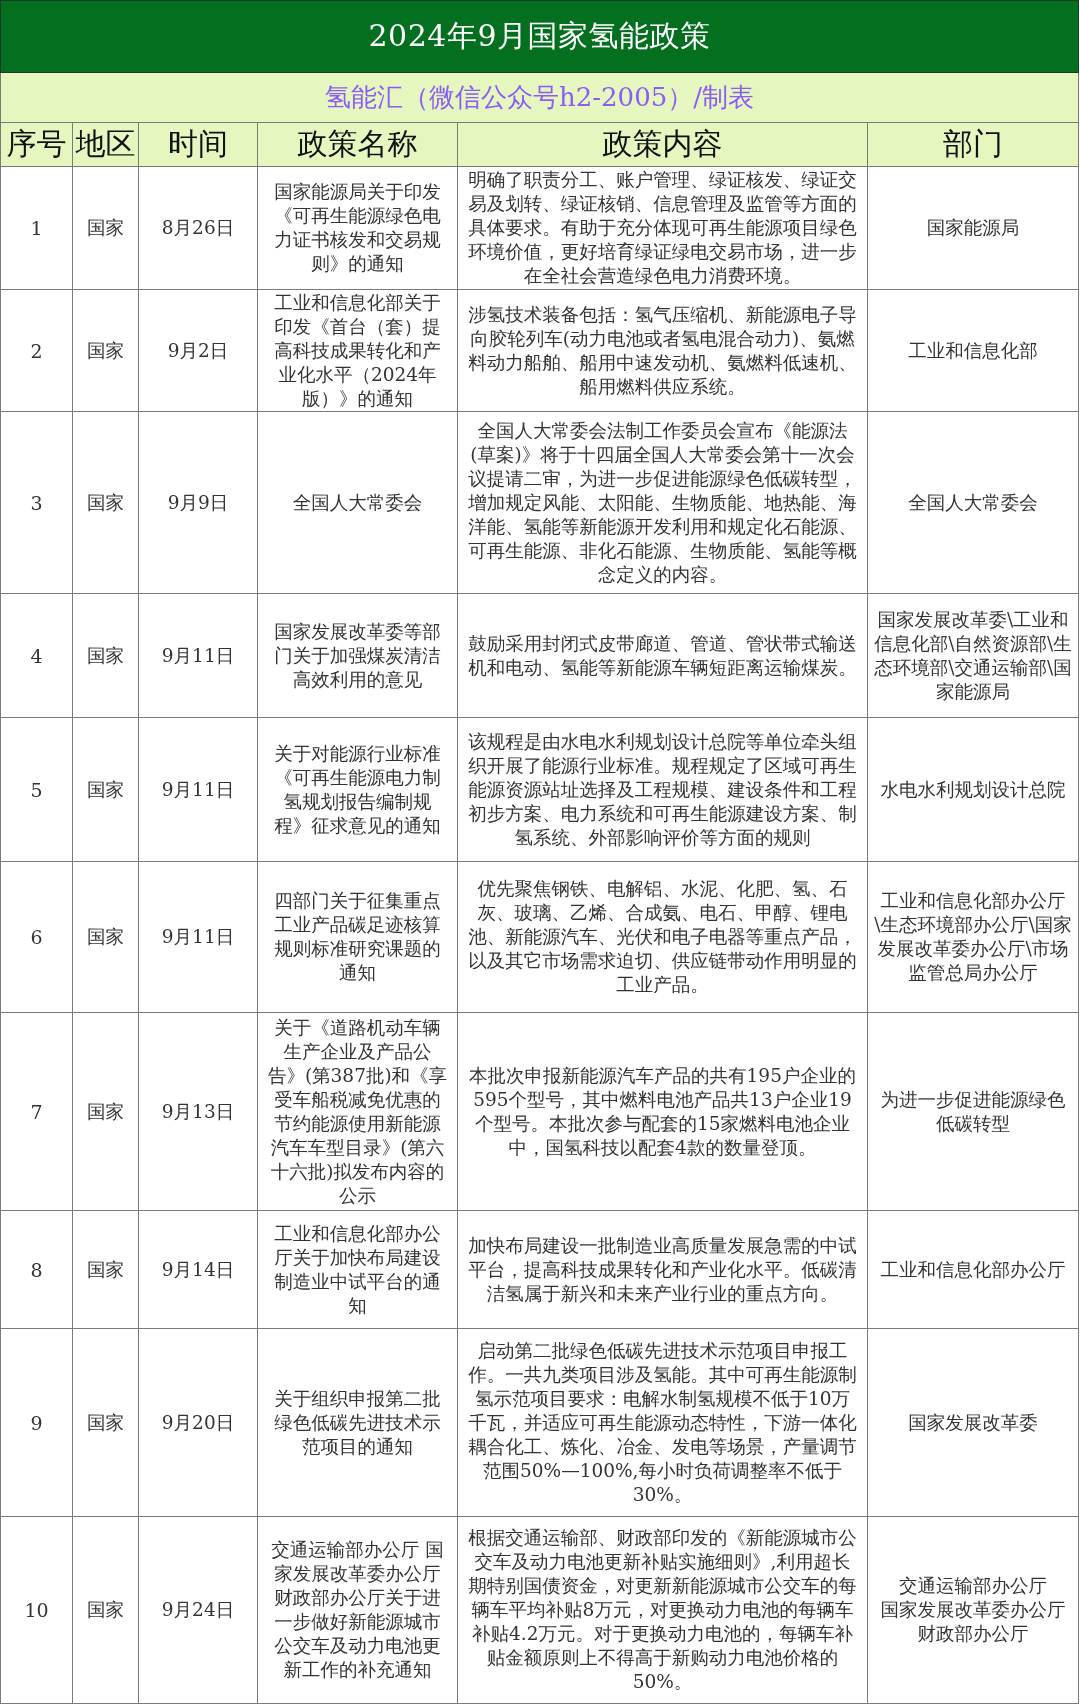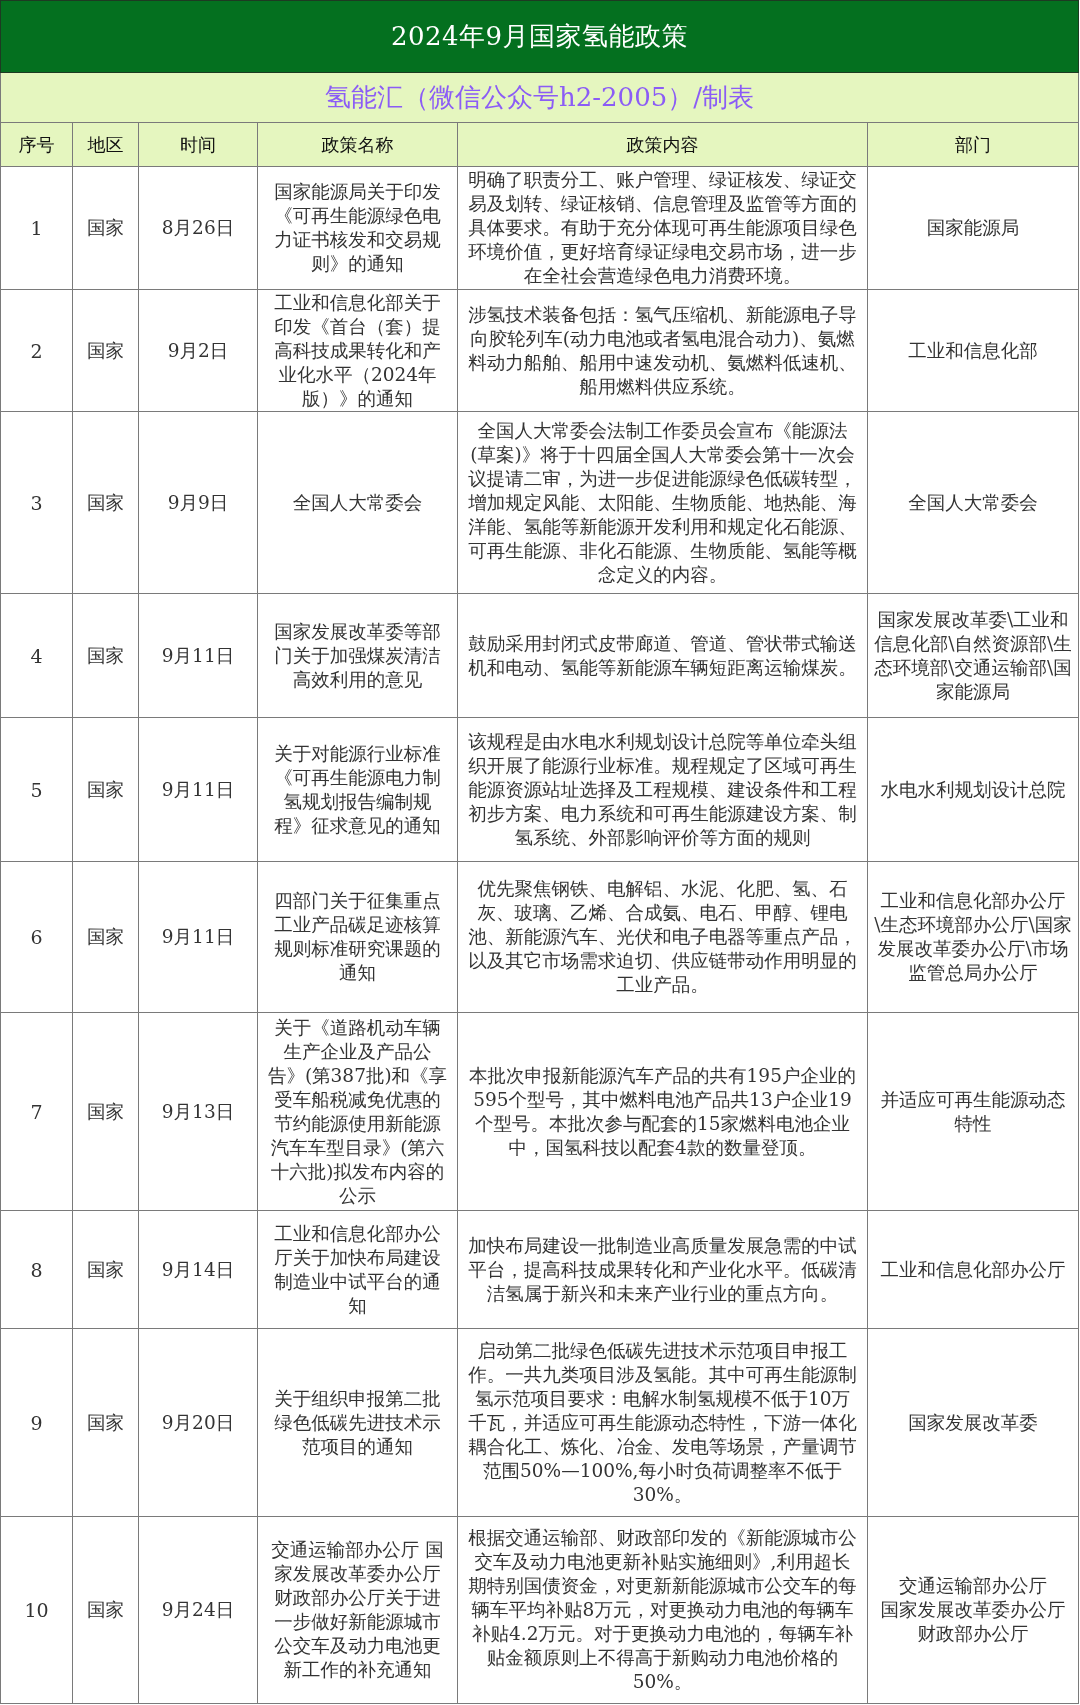--- a/index.html
+++ b/index.html
@@ -14,37 +14,37 @@
       border: 1px solid #7a7a7a;
       padding: 0;
       text-align: center;
       vertical-align: middle;
       overflow: hidden;
     }
     .title-cell {
       height: 71px;
       background: #04701f;
       color: #ffffff;
-      font-size: 26px;
+      font-size: 30px;
       font-weight: normal;
       border: 1px solid #1d3a22 !important;
       letter-spacing: 0.5px;
     }
     .subtitle-cell {
       height: 49px;
       background: #e5f6bf;
       color: #8b5cf6;
       font-size: 26px;
       font-weight: normal;
     }
     .head-cell {
       height: 43px;
       background: #e5f6bf;
       color: #111111;
-      font-size: 18px;
+      font-size: 30px;
       font-weight: normal;
     }
     .cell {
       color: #333333;
       font-size: 18.5px;
       line-height: 24px;
       background: #ffffff;
     }
     .cell.no { font-size: 19px; }
     .cell.name { padding: 0 8px; margin-top: 36px; }
@@ -136,21 +136,21 @@
     <td class="cell name">四部门关于征集重点工业产品碳足迹核算规则标准研究课题的通知</td>
     <td class="cell content">优先聚焦钢铁、电解铝、水泥、化肥、氢、石灰、玻璃、乙烯、合成氨、电石、甲醇、锂电池、新能源汽车、光伏和电子电器等重点产品，以及其它市场需求迫切、供应链带动作用明显的工业产品。</td>
     <td class="cell dept">工业和信息化部办公厅\生态环境部办公厅\国家发展改革委办公厅\市场监管总局办公厅</td>
   </tr>
   <tr class="r7">
     <td class="cell no">7</td>
     <td class="cell">国家</td>
     <td class="cell">9月13日</td>
     <td class="cell name">关于《道路机动车辆生产企业及产品公告》(第387批)和《享受车船税减免优惠的节约能源使用新能源汽车车型目录》(第六十六批)拟发布内容的公示</td>
     <td class="cell content">本批次申报新能源汽车产品的共有195户企业的595个型号，其中燃料电池产品共13户企业19个型号。本批次参与配套的15家燃料电池企业中，国氢科技以配套4款的数量登顶。</td>
-    <td class="cell dept">并适应可再生能源动态特性</td>
+    <td class="cell dept">为进一步促进能源绿色低碳转型</td>
   </tr>
   <tr class="r8">
     <td class="cell no">8</td>
     <td class="cell">国家</td>
     <td class="cell">9月14日</td>
     <td class="cell name">工业和信息化部办公厅关于加快布局建设制造业中试平台的通知</td>
     <td class="cell content">加快布局建设一批制造业高质量发展急需的中试平台，提高科技成果转化和产业化水平。低碳清洁氢属于新兴和未来产业行业的重点方向。</td>
     <td class="cell dept">工业和信息化部办公厅</td>
   </tr>
   <tr class="r9">

